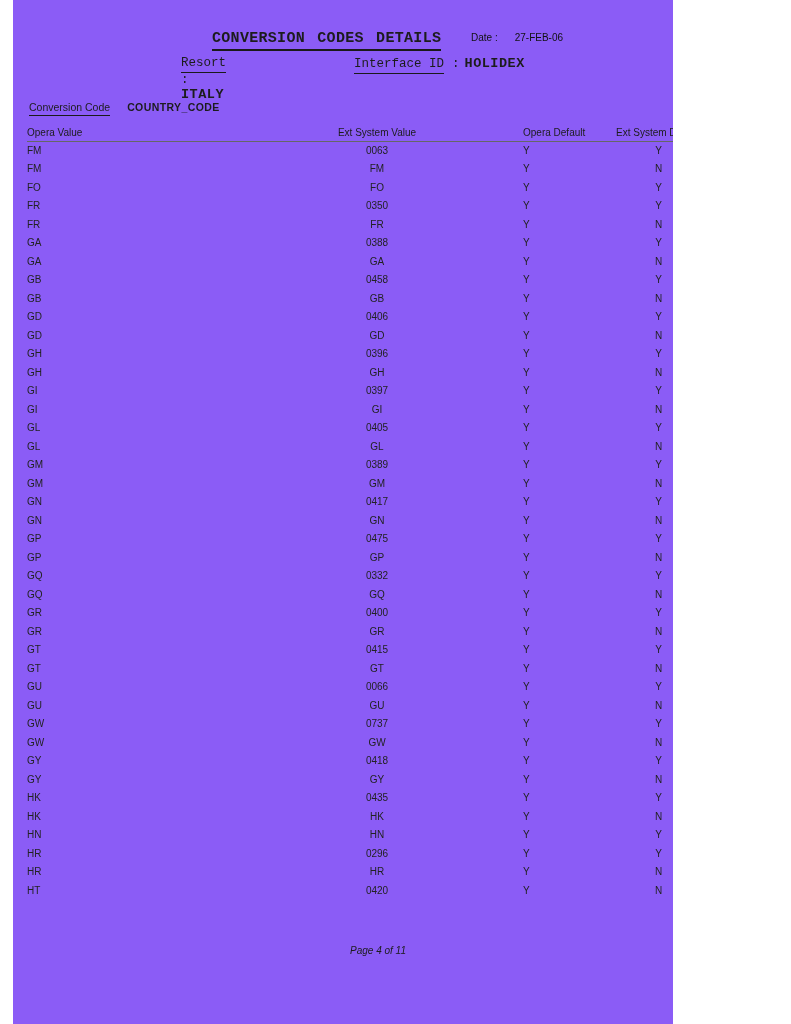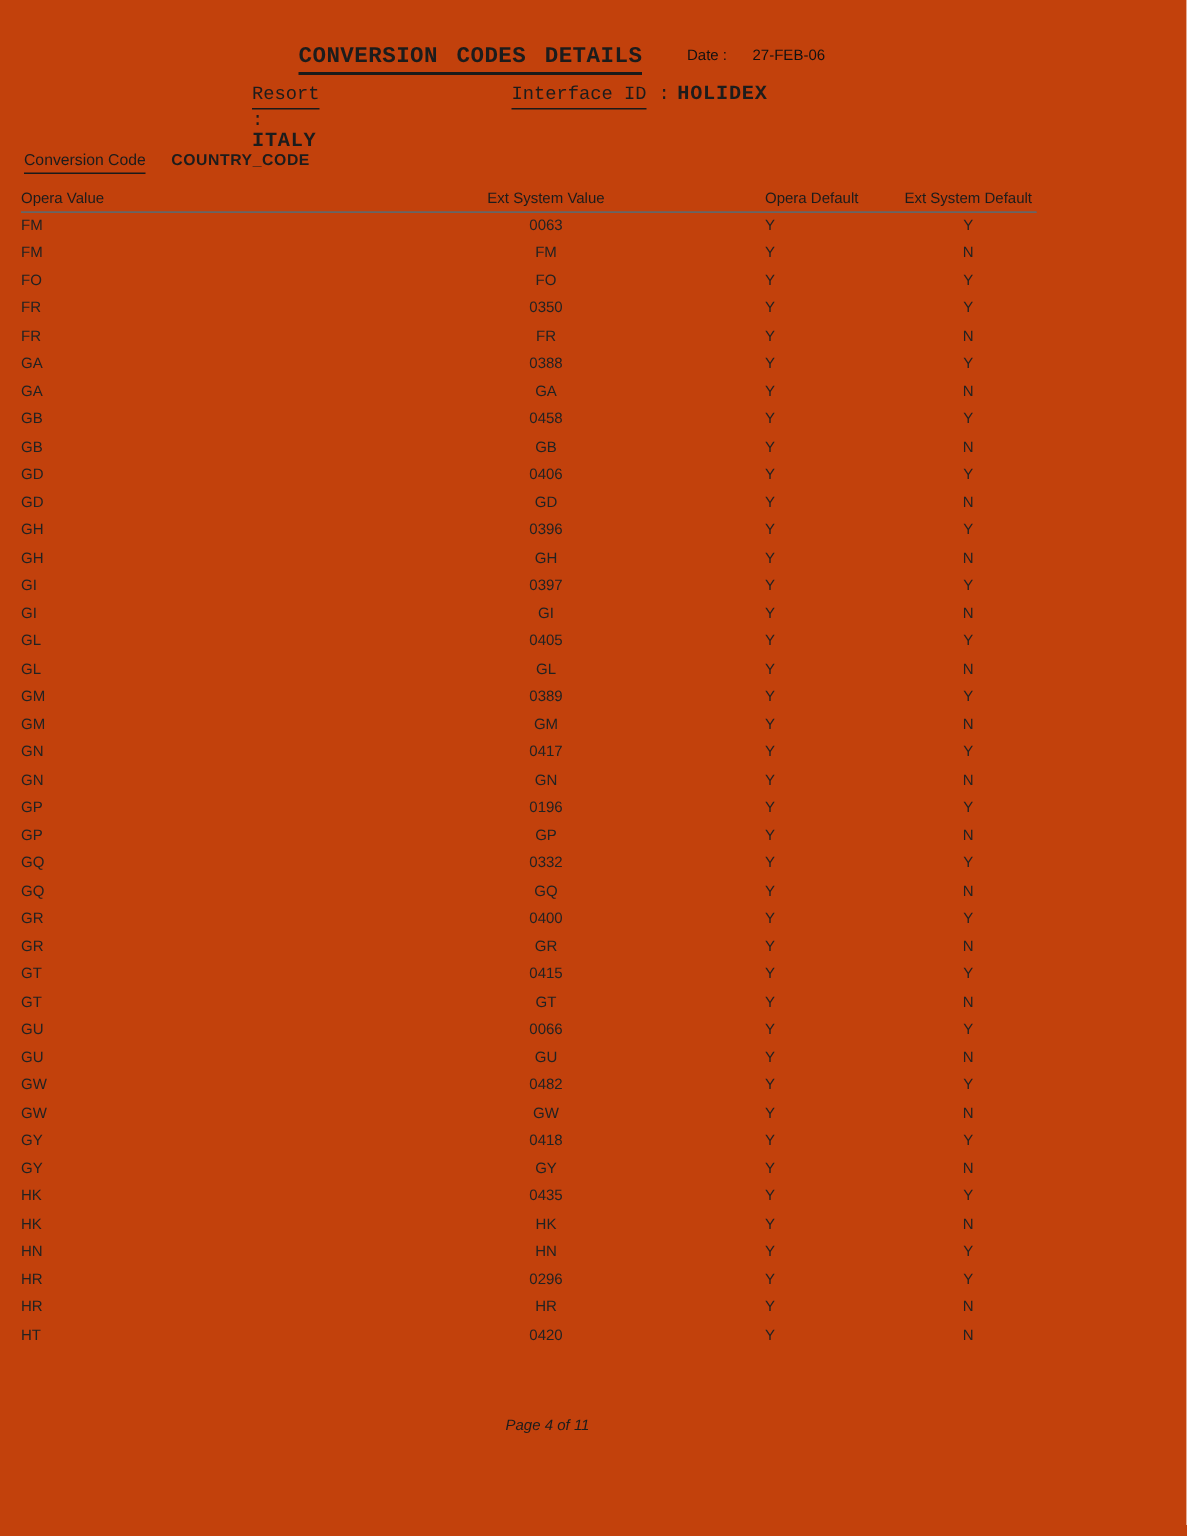--- a/index.html
+++ b/index.html
@@ -1,24 +1,25 @@
 <!DOCTYPE html>
 <html><head>
 <meta charset="utf-8">
 <style>
   * { margin: 0; padding: 0; box-sizing: border-box; }
   html, body { background: #ffffff; }
   .page {
     position: relative;
-    width: 791px;
+    width: 660px;
     height: 1024px;
-    background: #c2410c;
+    background: #8b5cf6;
     color: #1c1c1c;
     font-family: "Liberation Sans", sans-serif;
     overflow: hidden;
+    margin-left: 13px;
   }
   
   .title-wrap { position: absolute; left: 199px; top: 28px; }
   .report-title {
     font-family: "Liberation Mono", "DejaVu Sans Mono", monospace;
     font-weight: bold;
     font-size: 15px;
     letter-spacing: 0.3px;
     word-spacing: 3px;
     border-bottom: 2px solid #1a1a1a;
@@ -272,21 +273,21 @@
 
     <tr>
       <td class="col-opera-value">GN</td>
       <td class="col-ext-value">GN</td>
       <td class="col-opera-default">Y</td>
       <td class="col-ext-default">N</td>
     </tr>
 
     <tr>
       <td class="col-opera-value">GP</td>
-      <td class="col-ext-value">0196</td>
+      <td class="col-ext-value">0475</td>
       <td class="col-opera-default">Y</td>
       <td class="col-ext-default">Y</td>
     </tr>
 
     <tr>
       <td class="col-opera-value">GP</td>
       <td class="col-ext-value">GP</td>
       <td class="col-opera-default">Y</td>
       <td class="col-ext-default">N</td>
     </tr>
@@ -342,21 +343,21 @@
 
     <tr>
       <td class="col-opera-value">GU</td>
       <td class="col-ext-value">GU</td>
       <td class="col-opera-default">Y</td>
       <td class="col-ext-default">N</td>
     </tr>
 
     <tr>
       <td class="col-opera-value">GW</td>
-      <td class="col-ext-value">0482</td>
+      <td class="col-ext-value">0737</td>
       <td class="col-opera-default">Y</td>
       <td class="col-ext-default">Y</td>
     </tr>
 
     <tr>
       <td class="col-opera-value">GW</td>
       <td class="col-ext-value">GW</td>
       <td class="col-opera-default">Y</td>
       <td class="col-ext-default">N</td>
     </tr>

